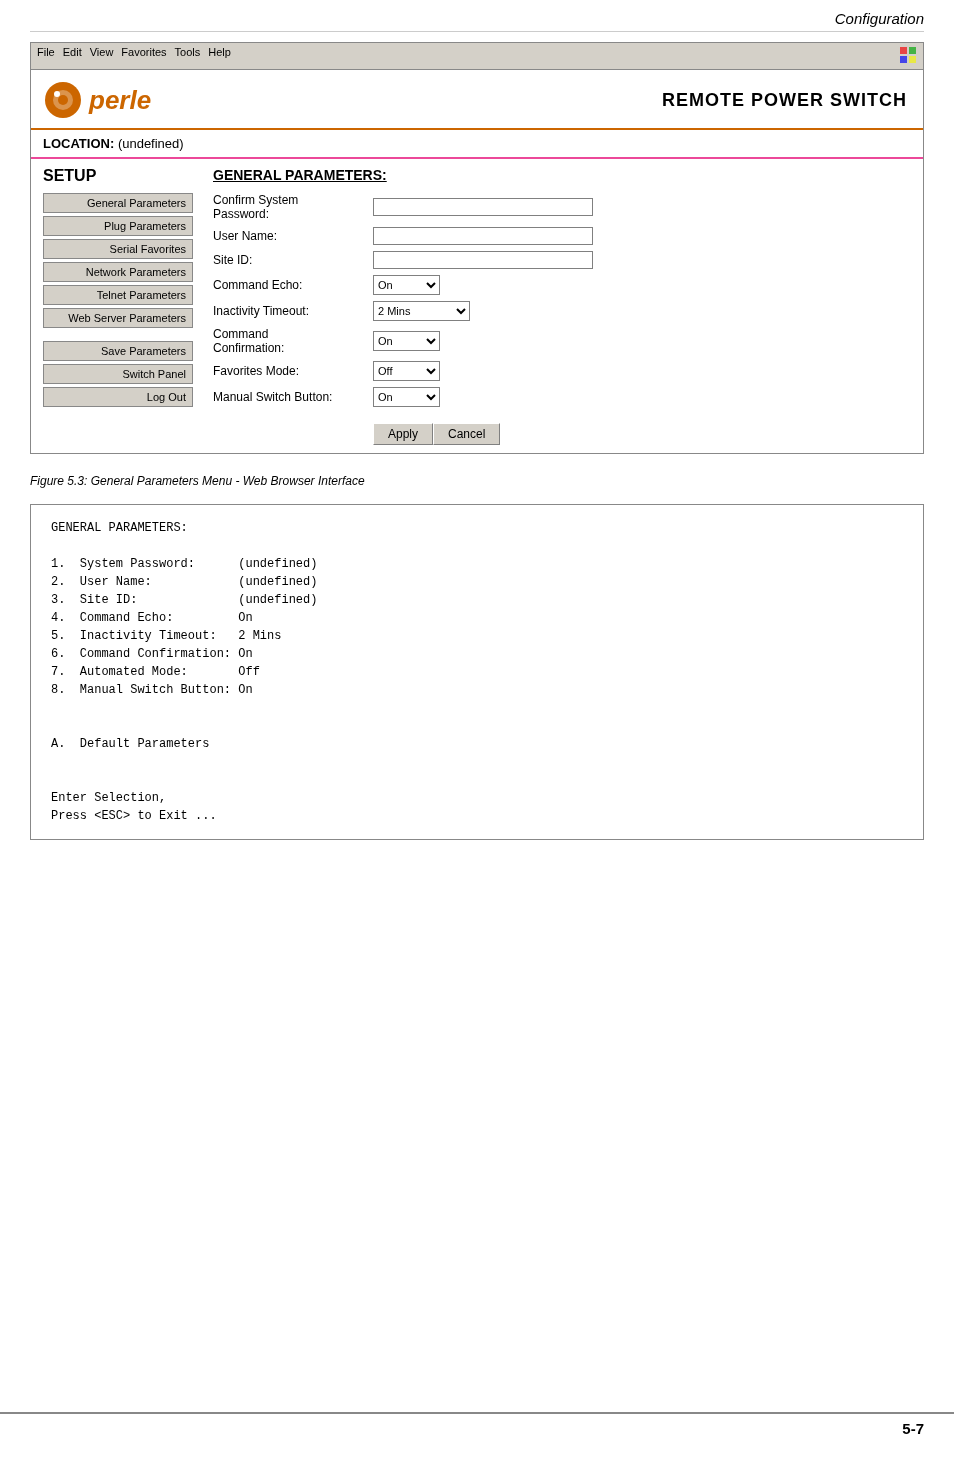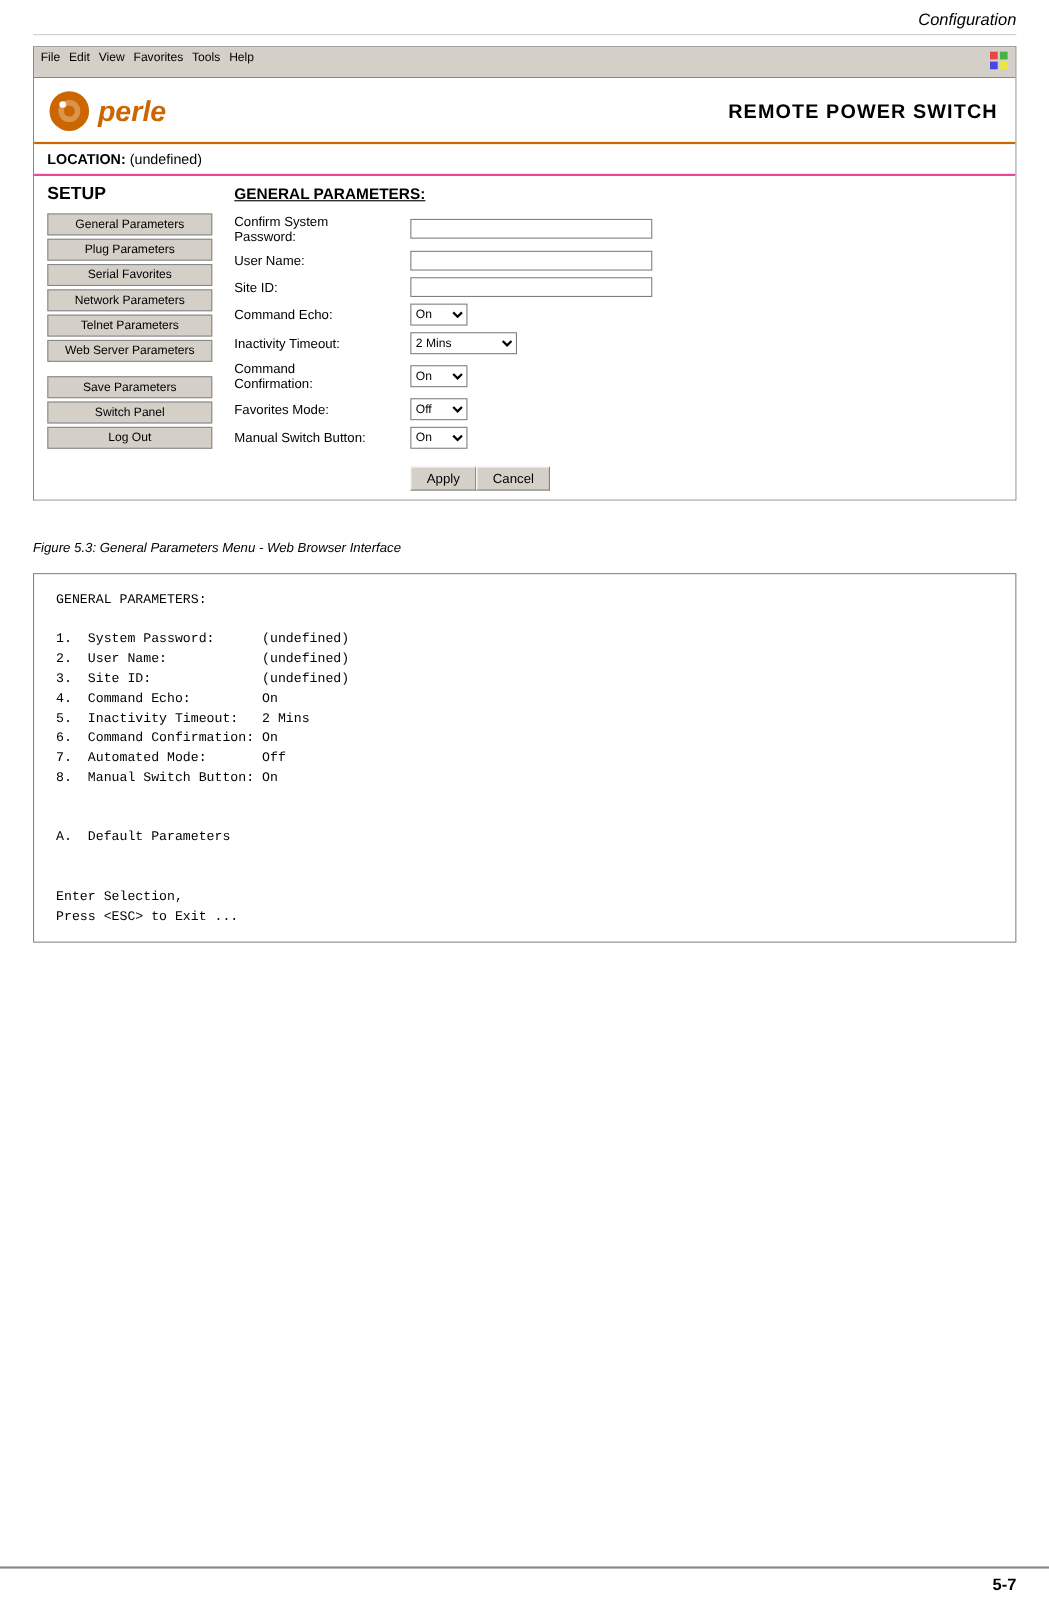--- a/index.html
+++ b/index.html
@@ -22,21 +22,21 @@
     }
 
     
     .main-content {
       padding: 10px 30px 20px 30px;
     }
 
     
     .browser-window {
       border: 1px solid #888;
-      margin-bottom: 30px;
+      margin-bottom: 14px;
     }
 
     .browser-toolbar {
       background: #d4d0c8;
       border-bottom: 1px solid #888;
       padding: 3px 6px;
       font-size: 11px;
       display: flex;
       gap: 8px;
     }
@@ -104,21 +104,21 @@
       margin-bottom: 8px;
     }
 
     .sidebar-nav-item {
       background: #d4d0c8;
       border: 1px solid #888;
       padding: 3px 6px;
       margin-bottom: 3px;
       font-size: 11px;
       cursor: pointer;
-      text-align: center;
+      text-align: right;
     }
 
     .sidebar-spacer {
       height: 10px;
     }
 
     
     .params-area {
       flex: 1;
       padding-left: 20px;
@@ -146,21 +146,21 @@
 
     .param-input {
       width: 220px;
       height: 18px;
       border: 1px solid #808080;
       font-size: 11px;
       padding: 1px 3px;
     }
 
     .param-select {
-      width: 52px;
+      width: 67px;
       height: 20px;
       border: 1px solid #808080;
       font-size: 11px;
       background: #fff;
     }
 
     .param-select-wide {
       width: 97px;
     }
 
@@ -377,15 +377,15 @@
 
 
 Enter Selection,
 Press &lt;ESC&gt; to Exit ...</pre>
     </div>
   </div>
 
 
 </div>
 
-<div style="position: absolute; bottom: 20px; left: 0; right: 0; border-top: 2px solid #888; display: flex; justify-content: flex-end; padding: 6px 30px; background: #fff;">
+<div style="position: absolute; bottom: 32px; left: 0; right: 0; border-top: 2px solid #888; display: flex; justify-content: flex-end; padding: 6px 30px; background: #fff;">
   <span class="page-number">5-7</span>
 </div>
 
 </body></html>

